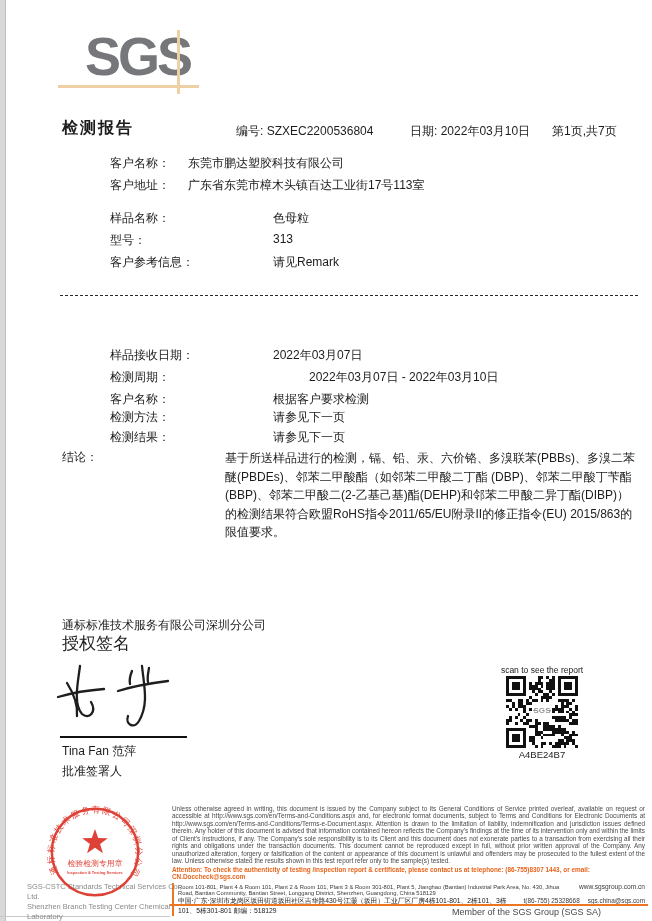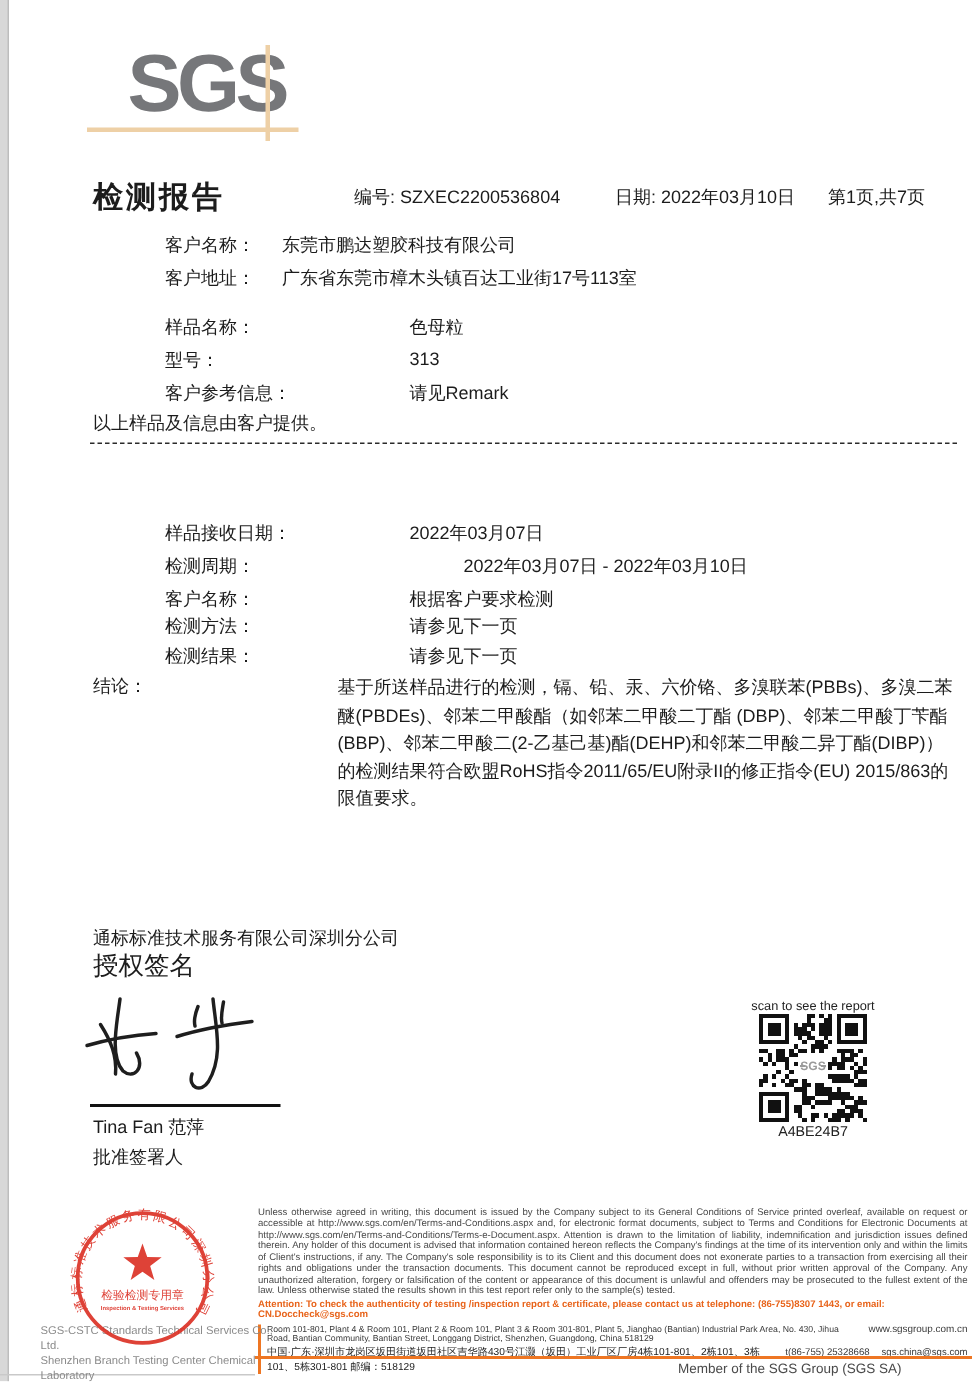--- a/index.html
+++ b/index.html
@@ -3,21 +3,21 @@
 <meta charset="utf-8">
 <style>
   html,body{margin:0;padding:0;background:#fff;}
   .page{position:relative;width:652px;height:921px;background:#fff;overflow:hidden;
         font-family:"Liberation Sans","DejaVu Sans",sans-serif;color:#1c1c1c;}
   .edge{position:absolute;left:0;top:0;width:5px;height:921px;background:#d8d8d8;border-right:1px solid #bdbdbd;}
   
   .logo{position:absolute;left:85px;top:25px;font-size:54px;font-weight:900;letter-spacing:-3px;color:#76777a;}
   .logo-hline{position:absolute;left:58px;top:85px;width:141px;height:3px;background:#eed0a6;}
   .logo-vline{position:absolute;left:177px;top:30px;width:3px;height:64px;background:#eed0a6;}
-  .doc-title{position:absolute;left:62px;top:118px;font-size:20px;font-weight:bold;letter-spacing:2px;}
+  .doc-title{position:absolute;left:62px;top:118px;font-size:16px;font-weight:bold;letter-spacing:2px;}
   .hmeta{position:absolute;top:123px;font-size:12px;white-space:nowrap;}
   .hm-no{left:236px;} .hm-date{left:410px;} .hm-page{left:552px;}
   
   .row{position:absolute;left:62px;display:flex;font-size:12px;white-space:nowrap;margin-left:48px;}
   .lab{display:inline-block;}
   .w1{width:78px;} .w2{width:163px;}
   .r-cname{top:155px;} .r-caddr{top:177px;}
   .r-sample{top:210px;} .r-model{top:232px;} .r-ref{top:254px;}
   .note{position:absolute;left:62px;top:274px;font-size:12px;}
   .dash{position:absolute;left:60px;top:295px;width:578px;border-top:1.5px dashed #2a2a2a;}
@@ -86,21 +86,20 @@
     <span>色母粒</span>
   </div>
   <div class="row r-model">
     <span class="lab w2">型号：</span>
     <span>313</span>
   </div>
   <div class="row r-ref">
     <span class="lab w2">客户参考信息：</span>
     <span>请见Remark</span>
   </div>
-  <div class="note">以上样品及信息由客户提供。</div>
 
   <div class="dash"></div>
 
   <div class="row r-j1">
     <span class="lab w2">样品接收日期：</span>
     <span>2022年03月07日</span>
   </div>
   <div class="row r-j2">
     <span class="lab w2">检测周期：</span>
     <span>2022年03月07日 - 2022年03月10日</span>

